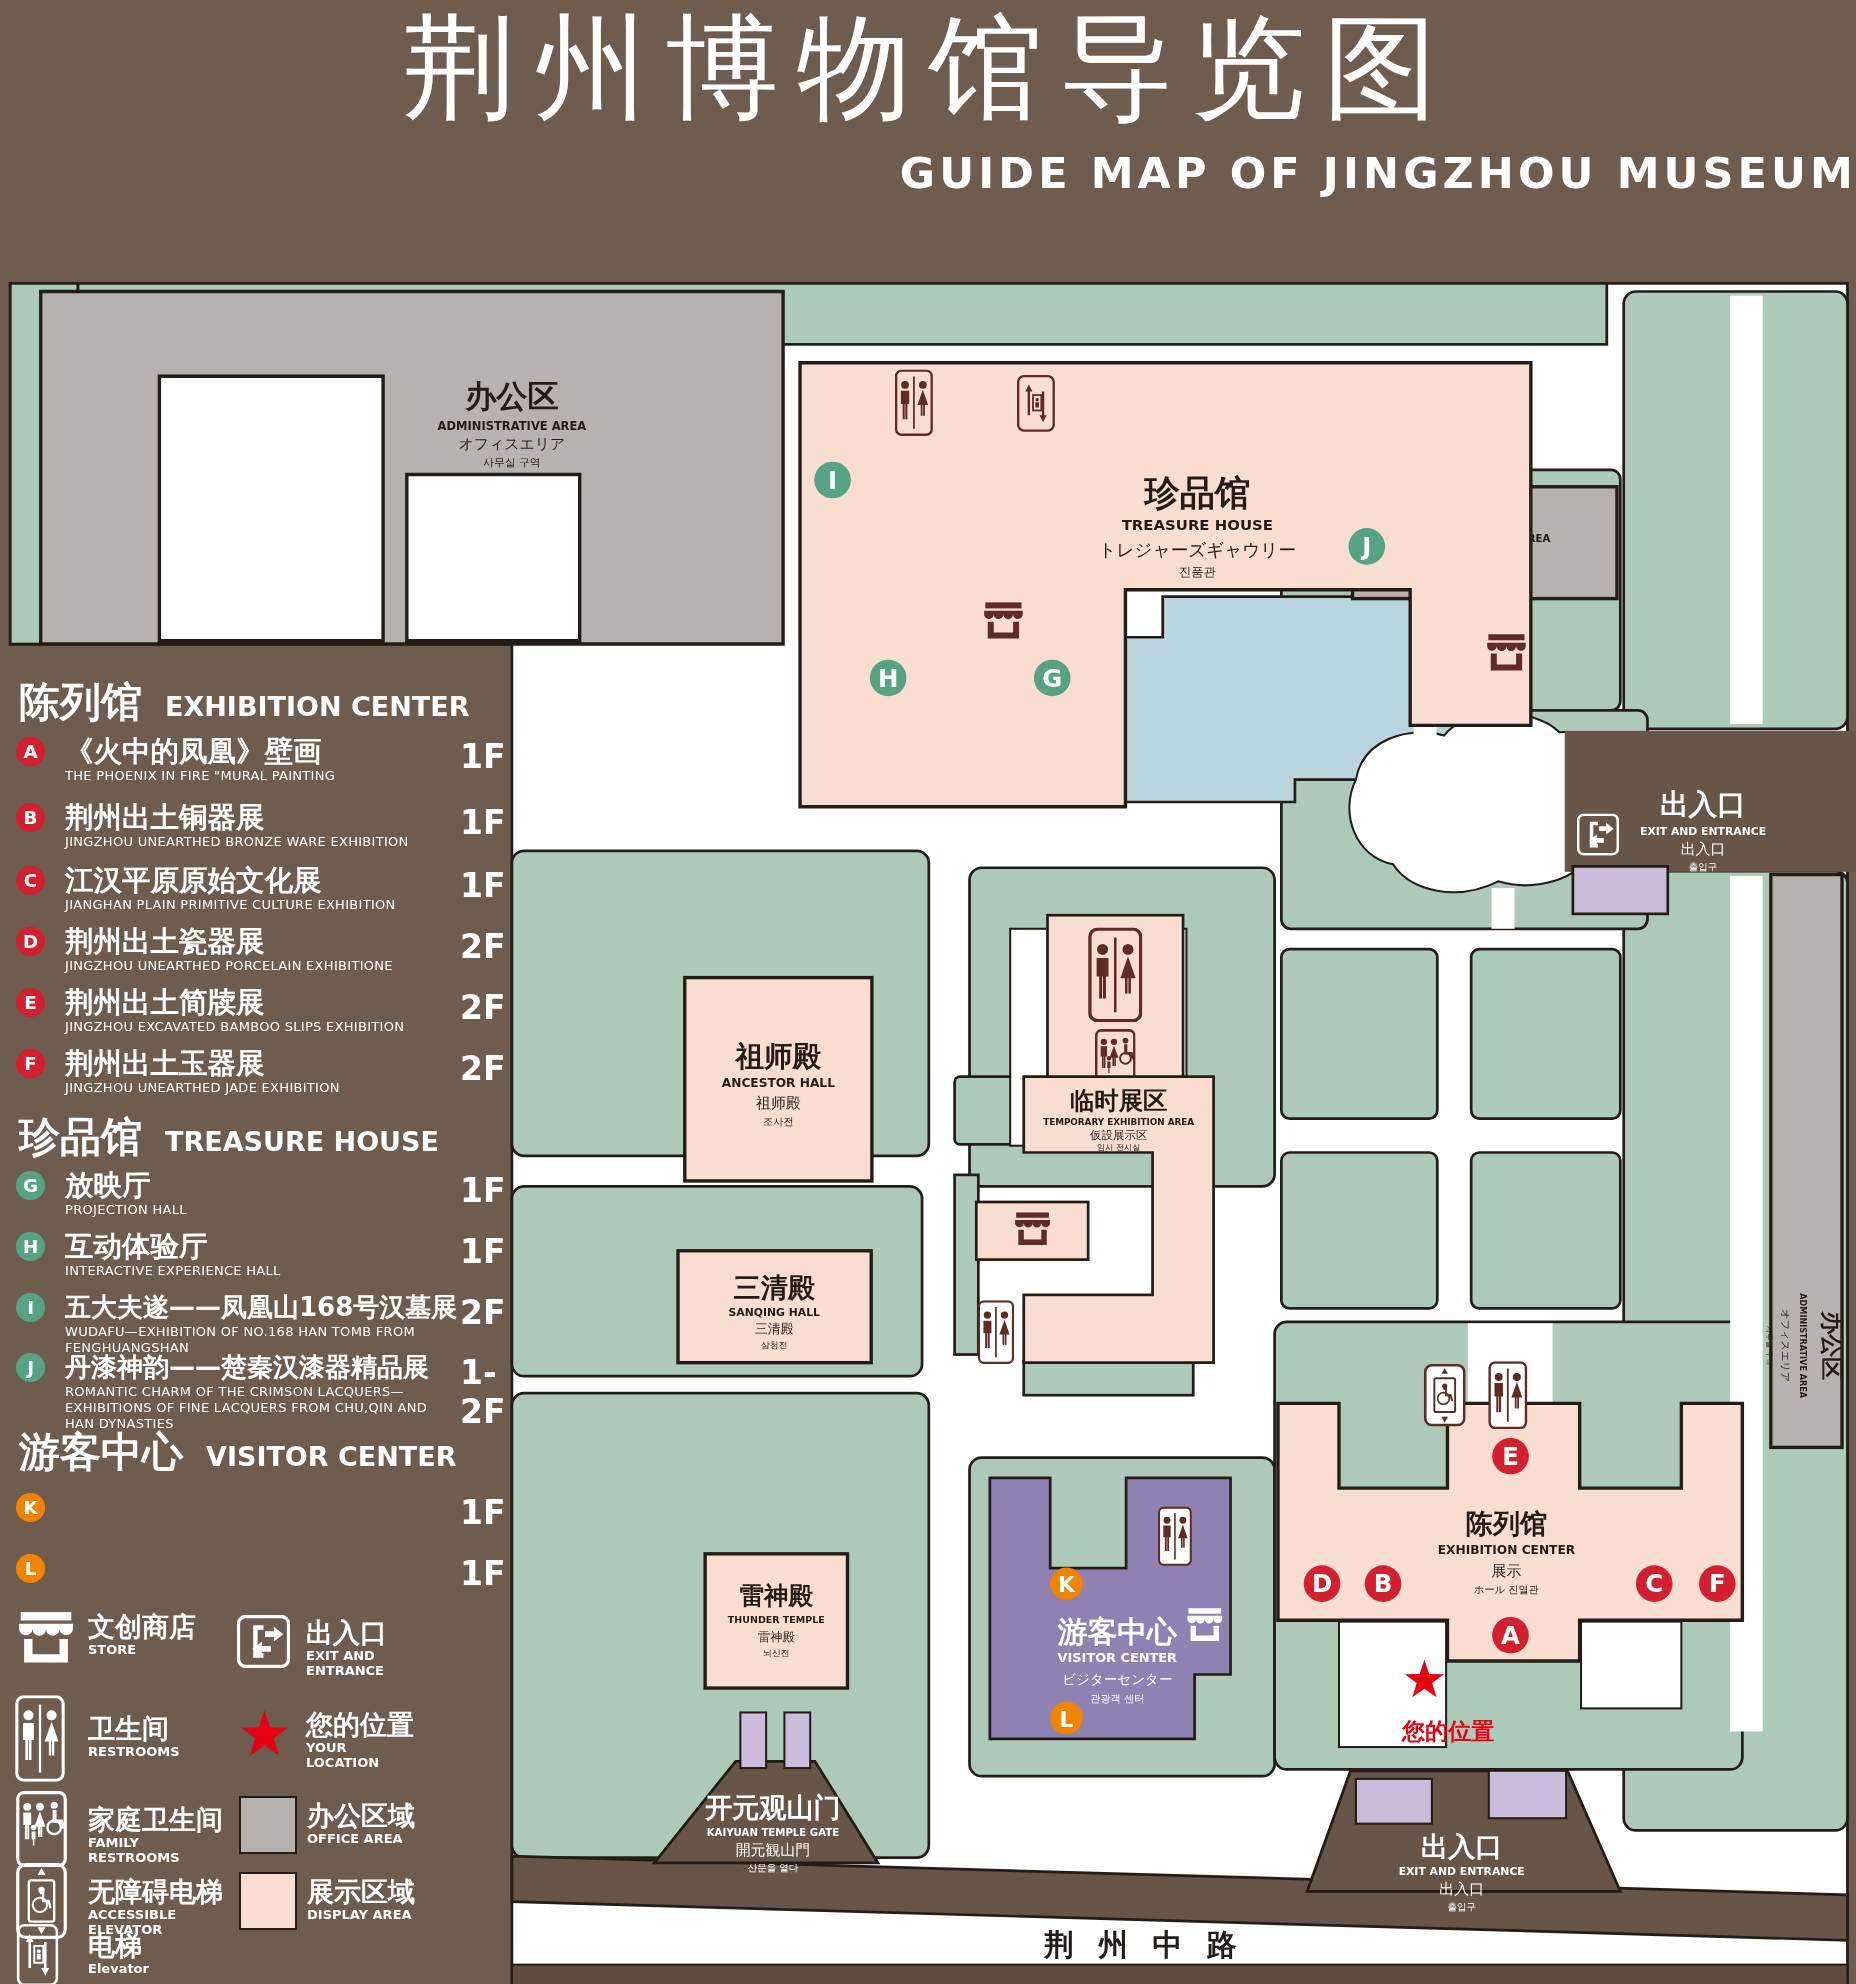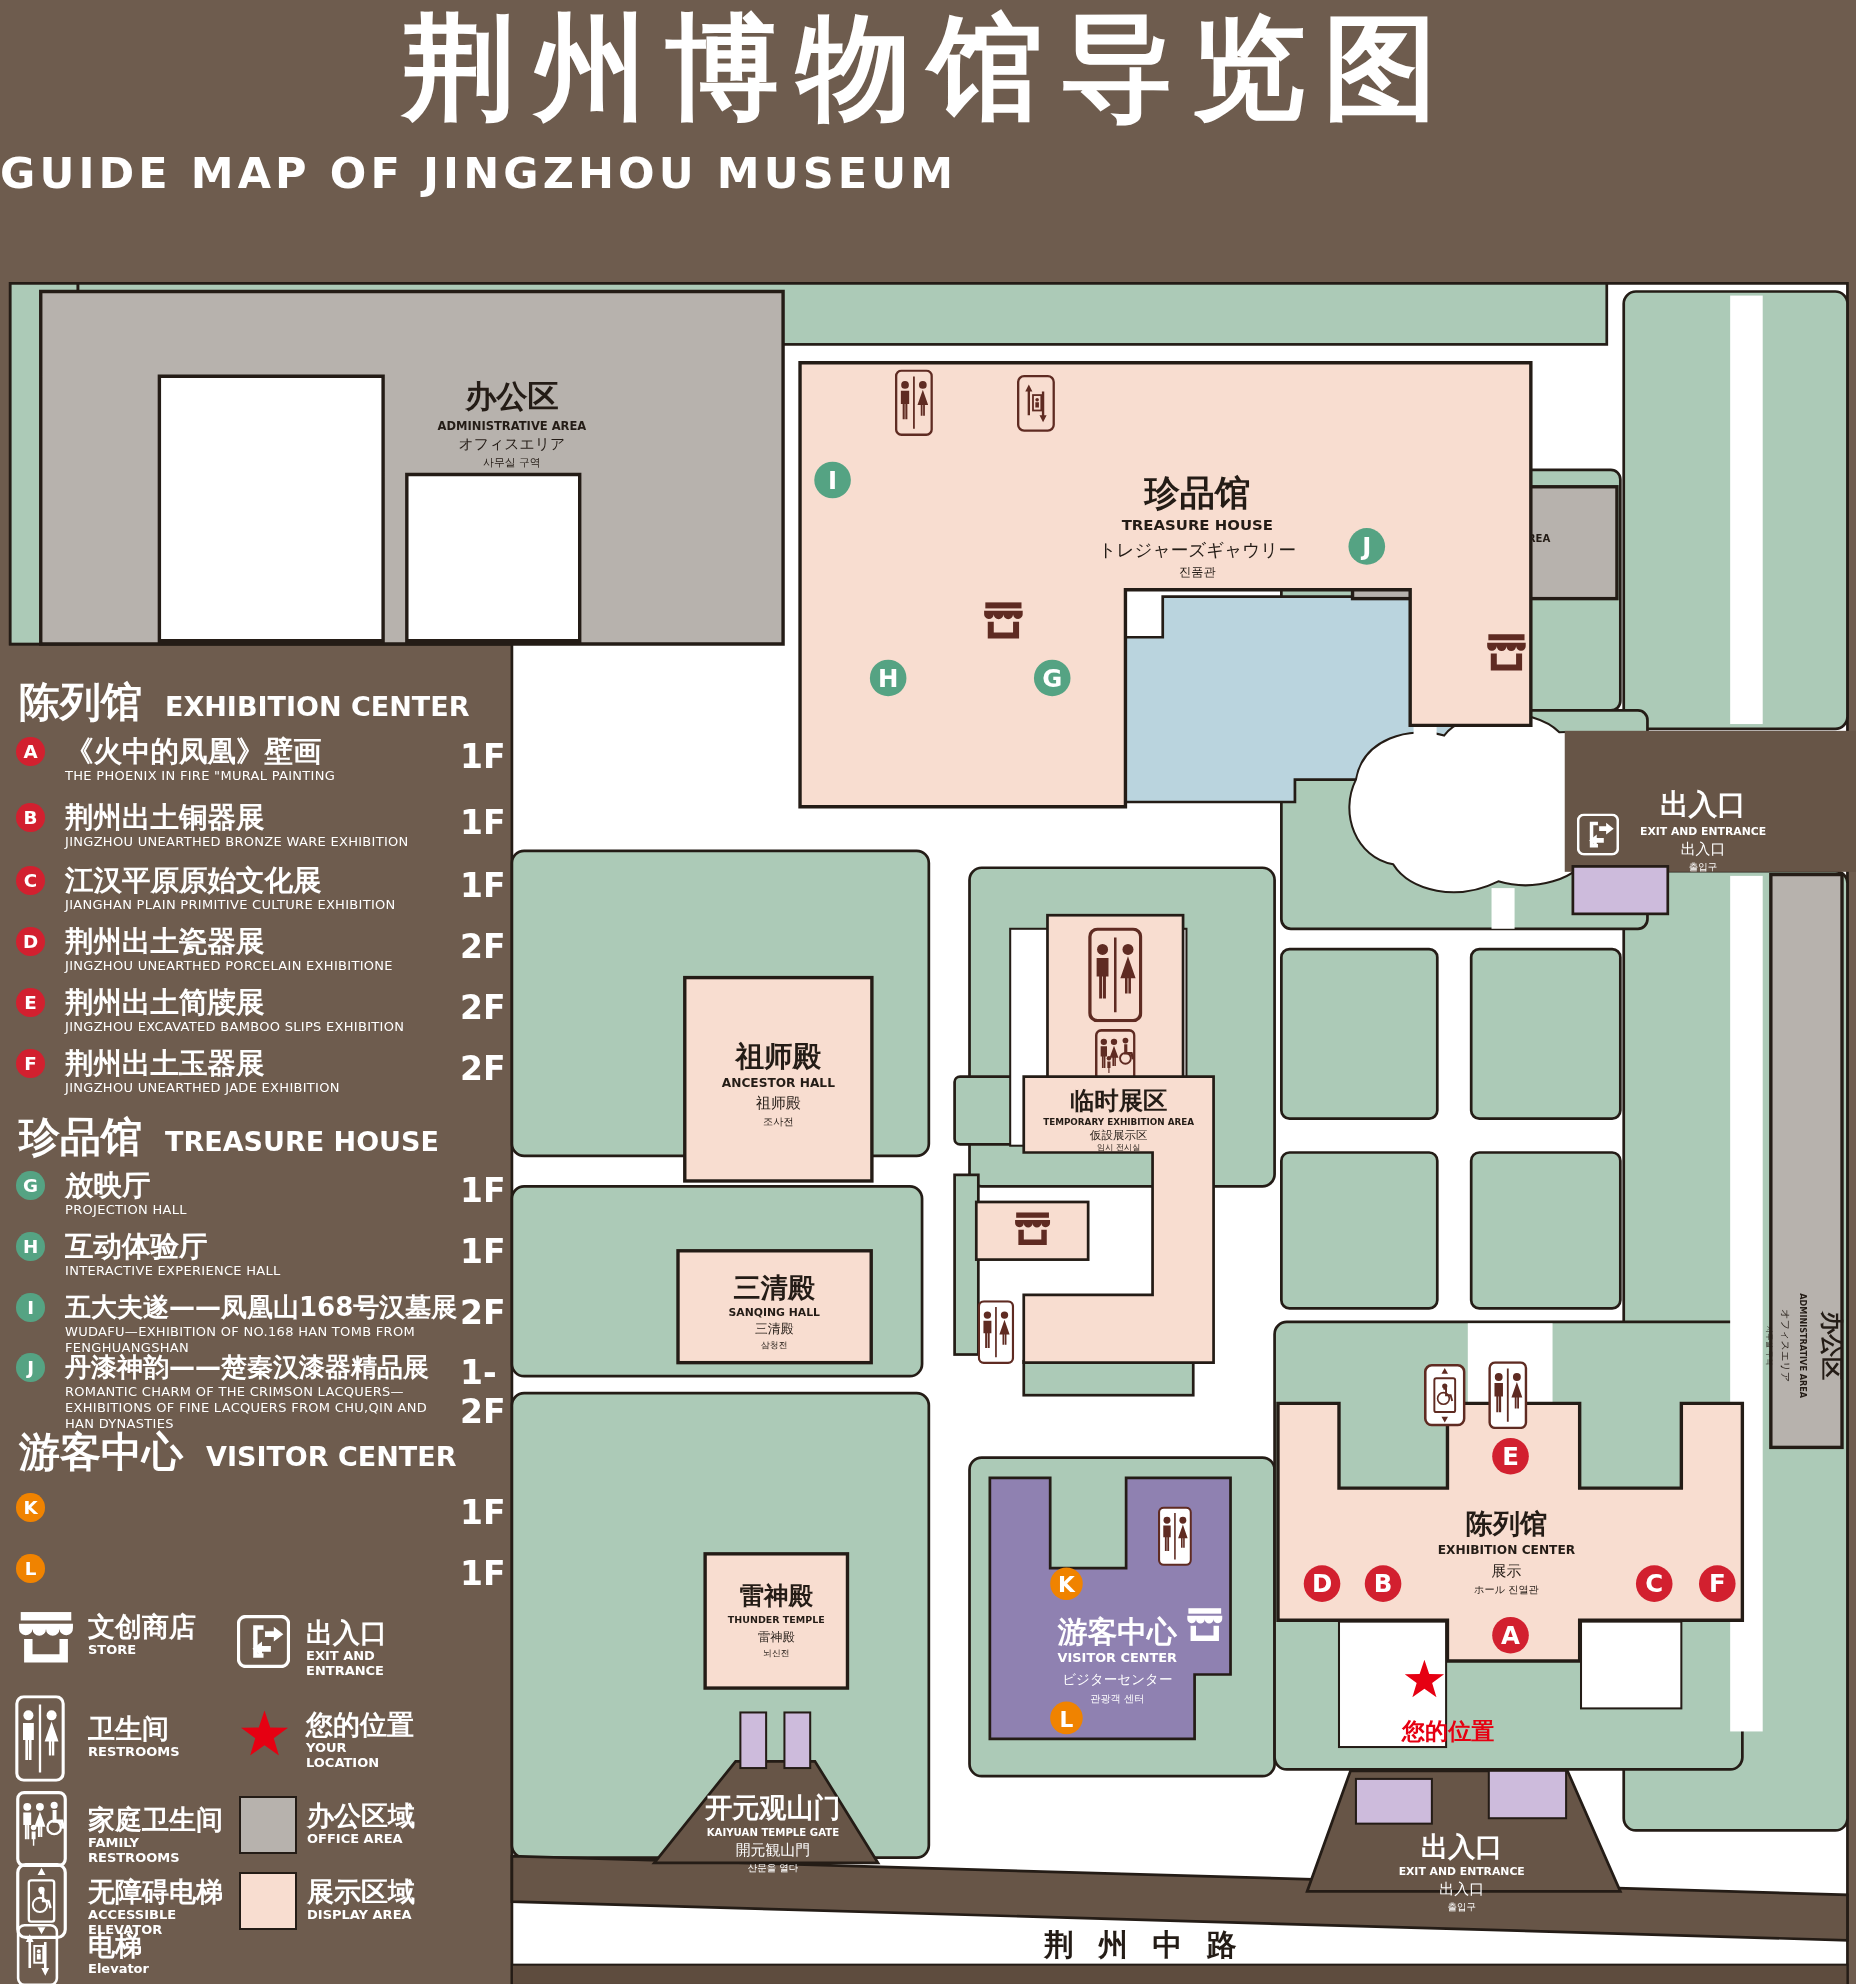--- a/index.html
+++ b/index.html
@@ -5,24 +5,24 @@
   html,body{margin:0;padding:0;}
   body{
     width:1857px;height:1985px;position:relative;overflow:hidden;
     background:#6e5c4e;
     font-family:"DejaVu Sans","Liberation Sans",sans-serif;
   }
   .abs{position:absolute;}
   
   .title-cn{
     left:0;right:0;top:5.4px;text-align:center;color:#fff;
-    font-size:114px;font-weight:700;letter-spacing:17.6px;line-height:1.1;
+    font-size:114px;font-weight:400;letter-spacing:17.6px;line-height:1.1;
   }
   .title-en{
-    left:0;right:0;top:148px;text-align:left;color:#fff;
+    left:0;right:0;top:148px;text-align:right;color:#fff;
     font-size:43px;font-weight:bold;letter-spacing:4.1px;
   }
   
   svg.map{position:absolute;left:0;top:0;width:1857px;height:1985px;}
   svg text{font-family:"DejaVu Sans","Liberation Sans",sans-serif;}
   .t-bk{fill:#241c16;}
   .t-wh{fill:#ffffff;}
   .t-rd{fill:#e60012;}
   .bold{font-weight:bold;}
   .map-icon{color:#5f2b22;}

